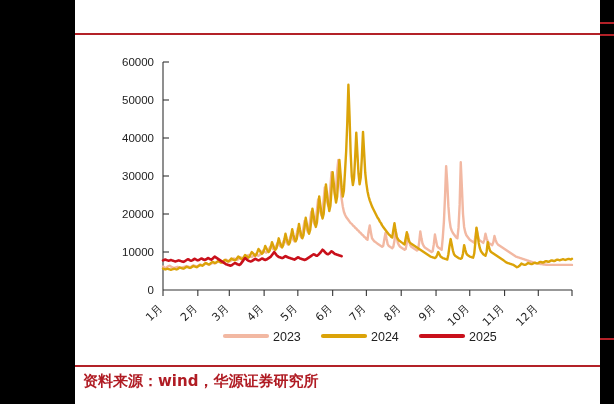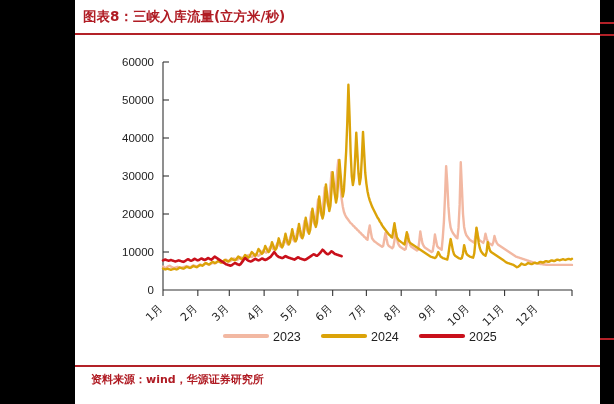--- a/index.html
+++ b/index.html
@@ -20,22 +20,22 @@
   }
   #title-rule{
     position:absolute;left:0px;top:33px;width:525px;height:2px;
     background:#b32128;
   }
   #source-rule{
     position:absolute;left:0px;top:365px;width:525px;height:2px;
     background:#b32128;
   }
   #source{
-    position:absolute;left:16px;top:372px;width:470px;height:20px;
-    color:#b01c24;font-weight:bold;font-size:11px;
+    position:absolute;left:8px;top:372px;width:470px;height:20px;
+    color:#b01c24;font-weight:bold;font-size:15px;
     font-family:"DejaVu Sans",sans-serif;white-space:nowrap;
   }
   #plotwrap{
     position:absolute;left:0px;top:40px;width:525px;height:320px;
   }
   #chart-svg{display:block;}
   .ylab{font-size:11.5px;fill:#222222;font-family:"Liberation Sans",sans-serif;}
   .xlab{font-size:11px;fill:#222222;font-family:"DejaVu Sans",sans-serif;}
   .legtext{font-size:12.5px;fill:#222222;font-family:"Liberation Sans",sans-serif;}
   .axisline{stroke:#333333;stroke-width:1.1;fill:none;}
@@ -45,21 +45,20 @@
     position:absolute;left:600px;top:0px;width:14px;height:404px;
     background:#000000;
   }
   .sliver-mark{position:absolute;background:#b32128;}
 </style>
 </head>
 <body>
 
 <div id="card">
 
-  <div id="title">图表8：三峡入库流量(立方米/秒)</div>
   <div id="title-rule"></div>
 
   <div id="plotwrap">
     <svg id="chart-svg" width="525" height="320" viewBox="0 0 525 320">
       <g id="g-yticklabels">
           <text x="79" y="254" text-anchor="end" class="ylab">0</text>
           <text x="79" y="216" text-anchor="end" class="ylab">10000</text>
           <text x="79" y="178" text-anchor="end" class="ylab">20000</text>
           <text x="79" y="140" text-anchor="end" class="ylab">30000</text>
           <text x="79" y="102" text-anchor="end" class="ylab">40000</text>

